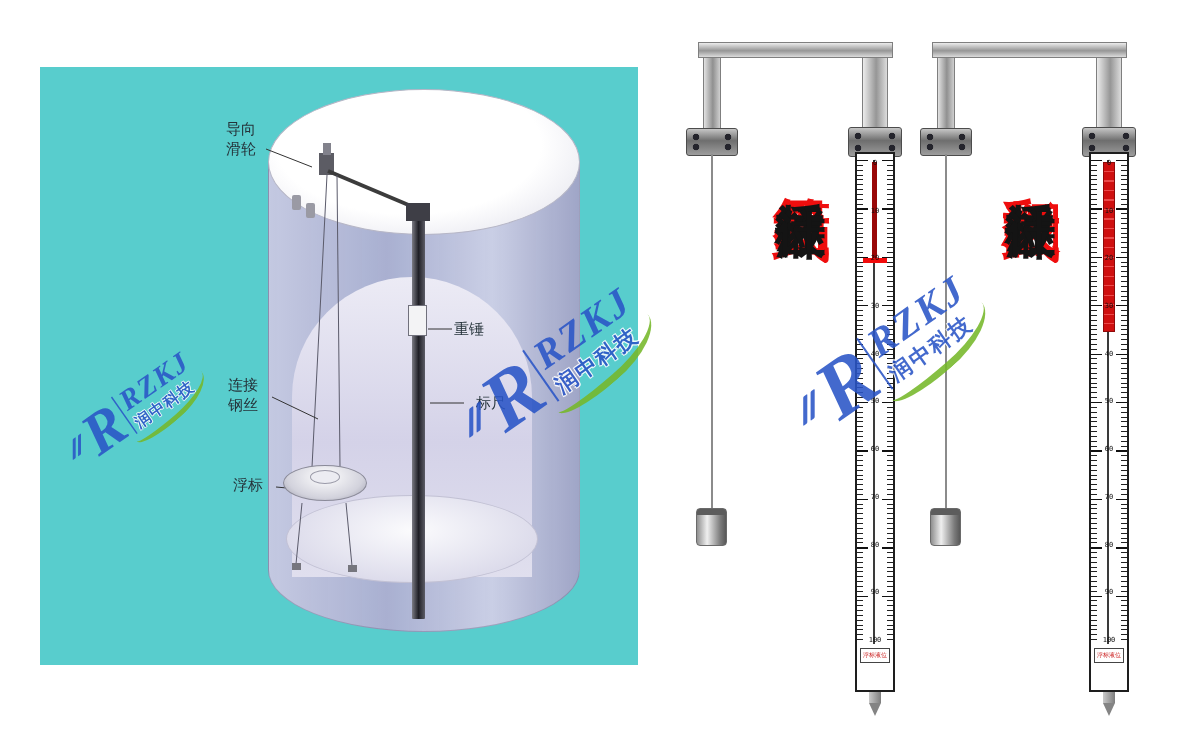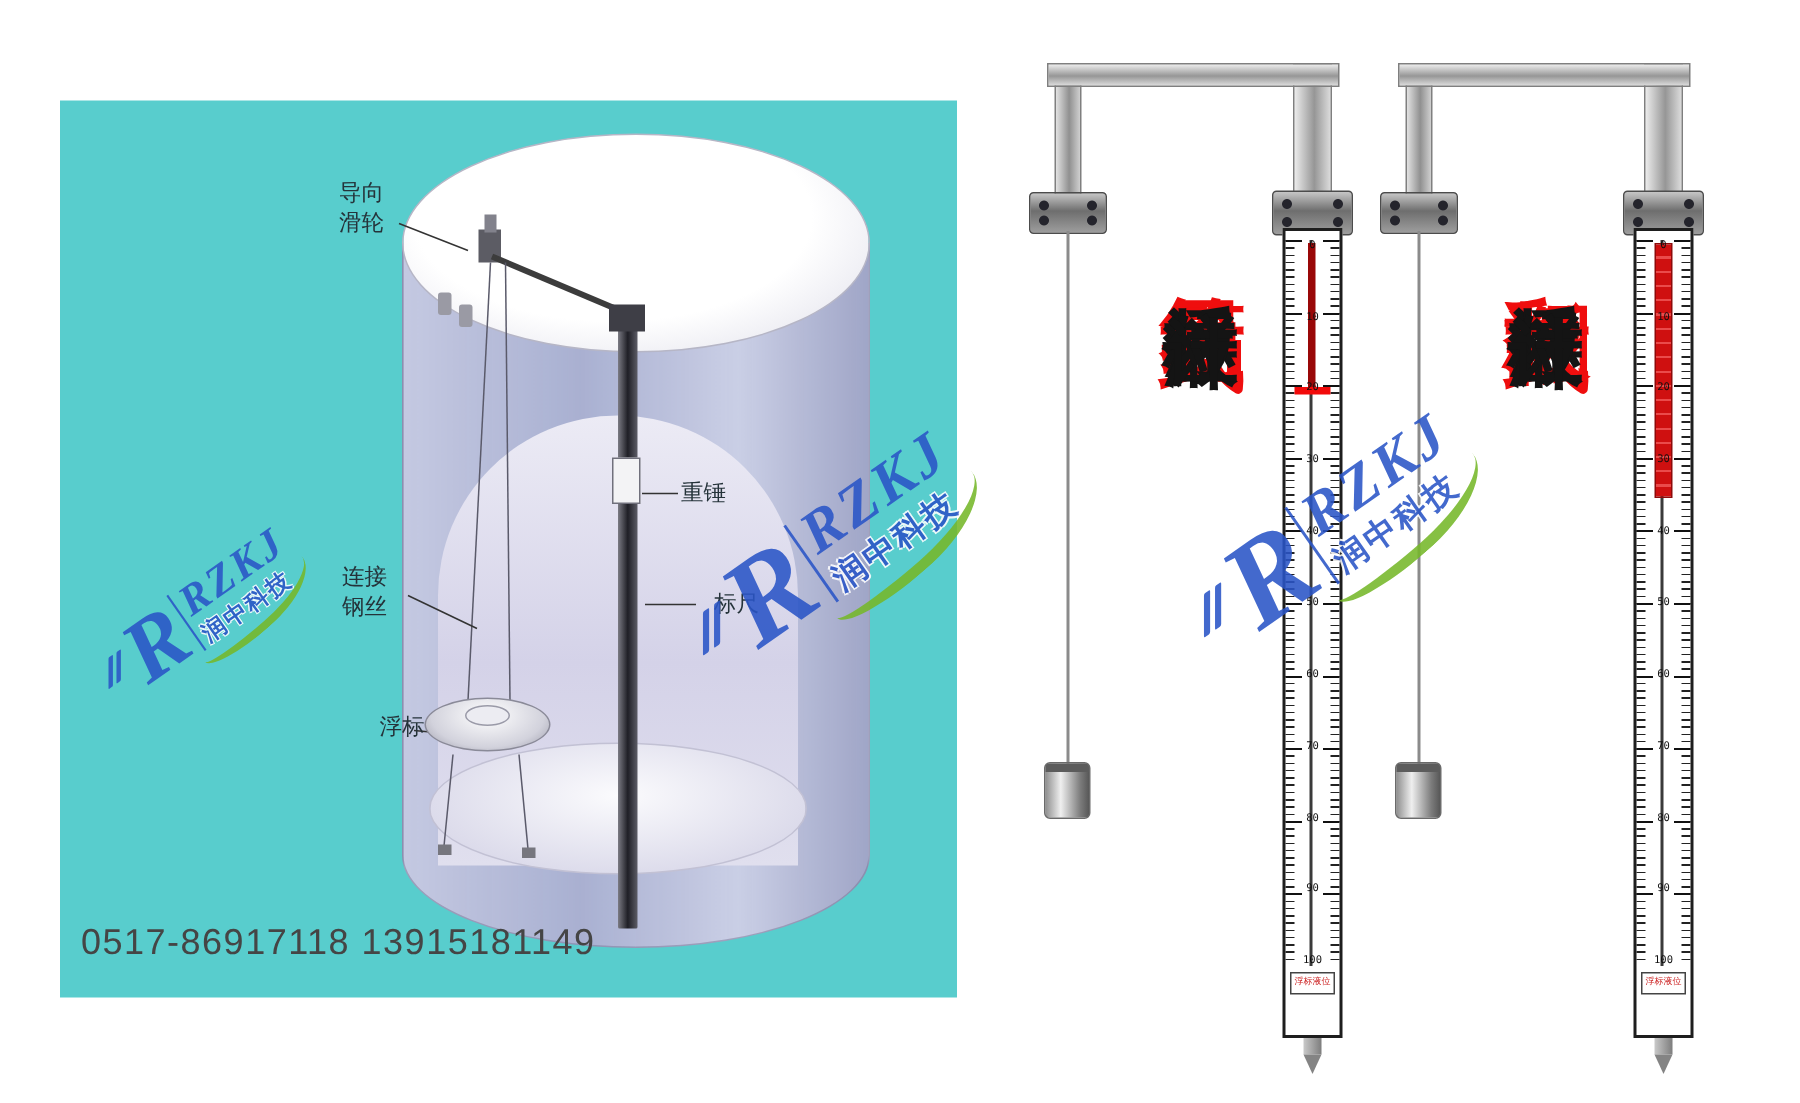--- a/index.html
+++ b/index.html
@@ -39,21 +39,21 @@
   .tk-colhead { left:366px; top:136px; width:24px; height:18px; background:#3e3e46; z-index:10; }
   .tk-weightbox { left:368px; top:238px; width:19px; height:31px; background:#f3f3f5;
                   border:1px solid #70707c; z-index:11; }
 
   .tk-label { font-size:15px; line-height:1.35; color:#25333a; white-space:pre-line;
               z-index:12; font-weight:500; }
   .lbl-pulley { left:186px; top:52px; }
   .lbl-weight { left:414px; top:252px; }
   .lbl-ruler  { left:436px; top:326px; }
   .lbl-wire   { left:188px; top:308px;text-align:right; }
-  .lbl-float  { left:213px; top:408px; }
+  .lbl-float  { left:193px; top:408px; }
 
   .phone { left:14px; top:548px; font-size:24px; font-weight:500; color:#454545;
            letter-spacing:1px; z-index:12; }
 
   
   .gauge { position:absolute; top:40px; width:215px; height:678px; z-index:10; }
   .g1 { left:686px; } .g2 { left:920px; }
   .gauge > * { position:absolute; }
 
   .pipe-h { left:12px; top:2px; width:195px; height:16px;
@@ -186,21 +186,20 @@
     <div class="tk-weightbox"></div>
 
     <div class="tk-label lbl-pulley">导向
 滑轮</div>
     <div class="tk-label lbl-weight">重锤</div>
     <div class="tk-label lbl-ruler">标尺</div>
     <div class="tk-label lbl-wire">连接
 钢丝</div>
     <div class="tk-label lbl-float">浮标</div>
 
-    <div class="phone">0517-86917118  13915181149</div>
   </div>
 
   <div class="gauge g1">
     <div class="pipe-stub"></div>
     <div class="pipe-v"></div>
     <div class="pipe-h"></div>
     <div class="flange flange-wire"></div>
     <div class="flange flange-scale"></div>
     <div class="wire"></div>
     <div class="weight"></div>

